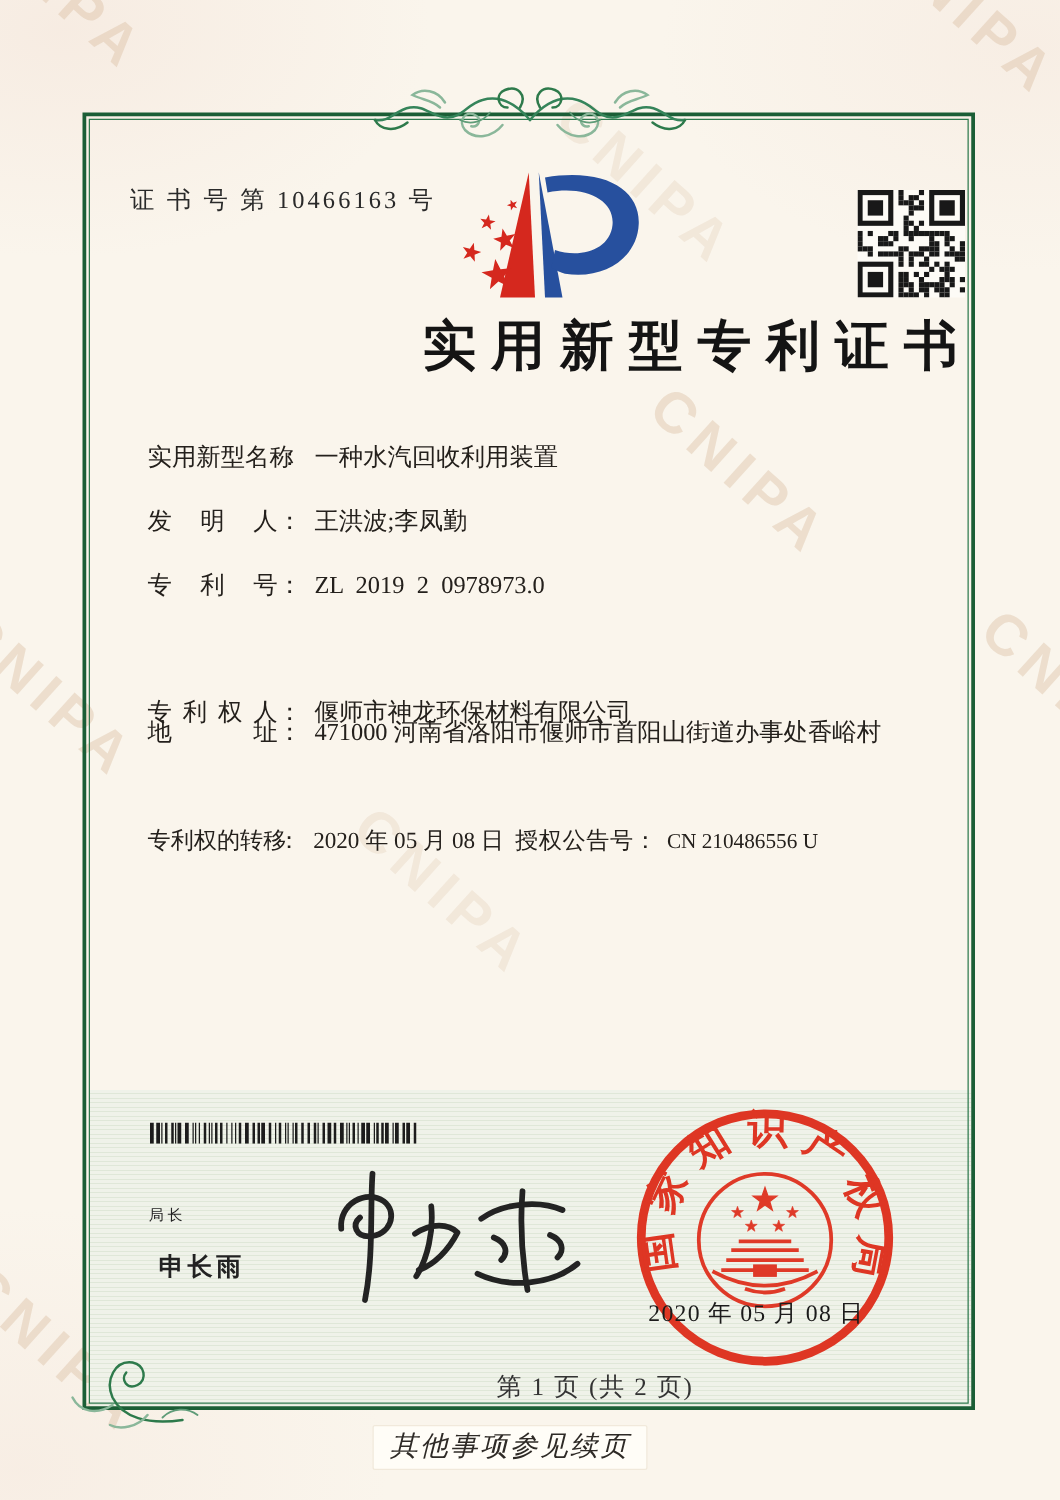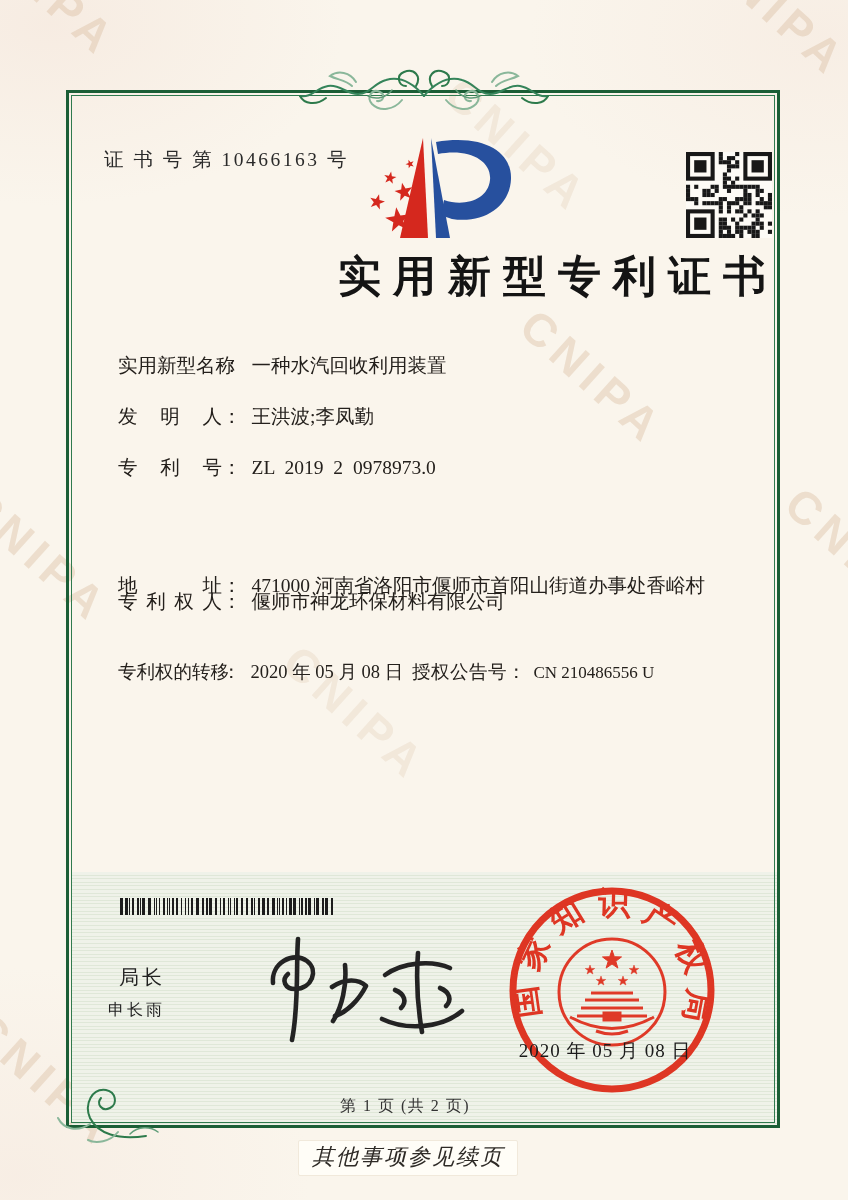--- a/index.html
+++ b/index.html
@@ -38,29 +38,29 @@
   #grant-no-pair{position:absolute;left:270px;top:0;padding-left:24px;}
   #grant-no-pair .g-lbl{letter-spacing:.5px;}
   #grant-no-pair .val{font-size:17px;margin-left:8px;}
   
   #paras{left:102px;top:699px;width:648px;z-index:10;}
   #paras p{margin:0;font-size:19.5px;line-height:1.74;text-indent:2em;font-style:italic;
            letter-spacing:.2px;color:#2b2723;text-align:justify;}
   
   #barcode{left:120px;top:898px;width:216px;height:17px;z-index:10;}
   
-  #officer-title{left:119px;top:964px;font-size:20px;letter-spacing:3px;color:#222;z-index:10;}
-  #officer-name{left:108px;top:1000px;font-size:16px;letter-spacing:3px;color:#222;z-index:10;}
+  #officer-title{left:119px;top:964px;font-size:12px;letter-spacing:3px;color:#222;z-index:10;}
+  #officer-name{left:127px;top:1000px;font-size:20px;letter-spacing:3px;color:#222;z-index:10;font-weight:bold;}
   #signature{left:235px;top:933px;width:250px;height:112px;z-index:11;}
   
   #seal{left:502px;top:880px;width:220px;height:220px;z-index:12;opacity:.94;}
   #seal-date{left:500px;top:1038px;width:210px;text-align:center;font-size:19px;
              color:#1b1b1b;letter-spacing:1px;z-index:13;}
   
-  #page-info{left:255px;top:1096px;width:300px;text-align:center;font-size:16px;
+  #page-info{left:255px;top:1096px;width:300px;text-align:right;font-size:20px;
              letter-spacing:1.5px;color:#333;z-index:10;}
   #footer-note-box{left:298px;top:1140px;width:218px;height:34px;background:#fffdf7;
              border:1px solid #f1e9db;border-radius:2px;z-index:10;}
   #footer-note{display:block;text-align:center;line-height:32px;font-size:22px;
              letter-spacing:2px;color:#2e2a26;font-style:italic;}
   
   #dragon-ornament{left:296px;top:56px;width:256px;height:66px;z-index:6;}
   #corner-flourish{left:46px;top:1074px;width:116px;height:70px;z-index:6;}
 </style>
 </head>
@@ -265,21 +265,21 @@
 
   <div class="row" style="top:352px;">
     <span class="lbl">实用新型名称</span><span class="colon">：</span><span class="val">一种水汽回收利用装置</span>
   </div>
   <div class="row" style="top:403px;">
     <span class="lbl">发明人</span><span class="colon">：</span><span class="val">王洪波;李凤勤</span>
   </div>
   <div class="row" style="top:454px;font-family:Liberation Serif, serif;">
     <span class="lbl">专利号</span><span class="colon">：</span><span class="val num-spaced">ZL 2019 2 0978973.0</span>
   </div>
-  <div class="row" style="top:556px;margin-top:32px;">
+  <div class="row" style="top:556px;">
     <span class="lbl">专利权人</span><span class="colon">：</span><span class="val">偃师市神龙环保材料有限公司</span>
   </div>
   <div class="row" style="top:572px;">
     <span class="lbl">地址</span><span class="colon">：</span><span class="val">471000 河南省洛阳市偃师市首阳山街道办事处香峪村</span>
   </div>
 
   <div class="row" id="grant-row" style="top:659px;">
     <span class="lbl">专利权的转移</span><span class="colon">：</span><span class="val">2020 年 05 月 08 日</span>
     <span id="grant-no-pair">
       <span class="g-lbl">授权公告号</span><span class="colon">：</span><span class="val">CN 210486556 U</span>

